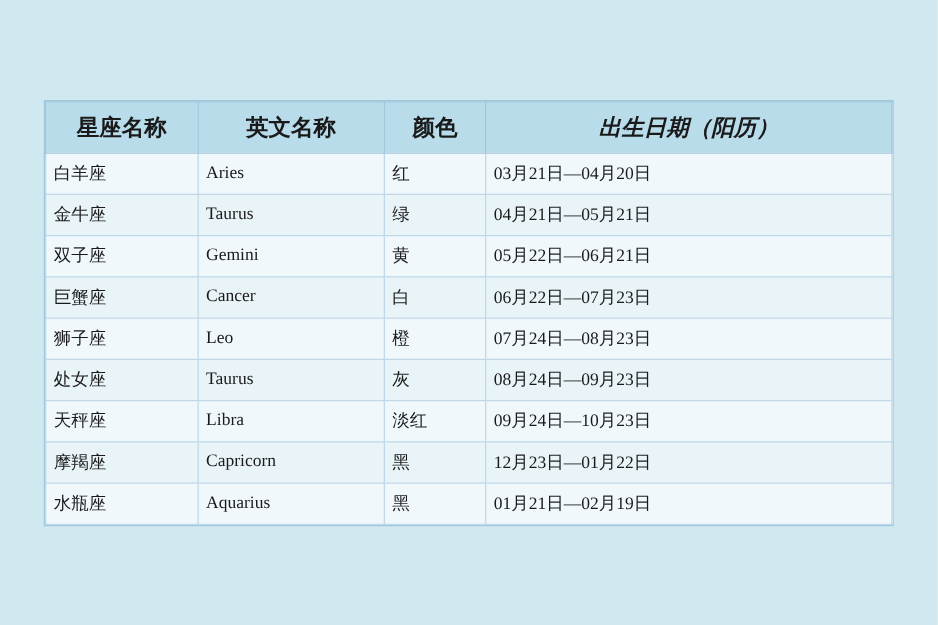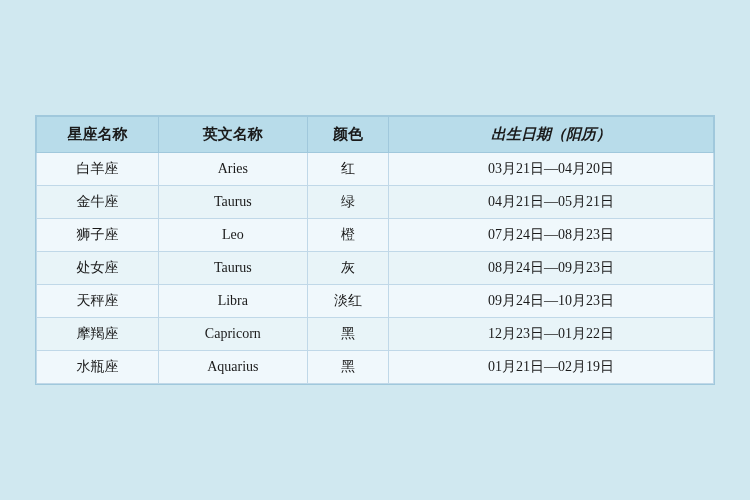--- a/index.html
+++ b/index.html
@@ -29,29 +29,29 @@
       border-collapse: collapse;
     }
 
     th {
       background-color: #b8dcea;
       color: #1a1a1a;
       font-weight: bold;
       padding: 8px 6px;
       border: 1px solid #a0c8dc;
       text-align: center;
-      font-size: 15px;
+      font-size: 18px;
     }
 
     td {
       background-color: #f0f8fc;
       color: #1a1a1a;
       padding: 7px 6px;
       border: 1px solid #c0d8e8;
-      text-align: center;
+      text-align: left;
       font-size: 14px;
     }
 
     tr:nth-child(even) td {
       background-color: #e8f4f8;
     }
 
     .col-name { width: 18%; }
     .col-en { width: 22%; }
     .col-color { width: 12%; }
@@ -77,20 +77,32 @@
           <td>红</td>
           <td>03月21日—04月20日</td>
         </tr>
         <tr>
           <td>金牛座</td>
           <td>Taurus</td>
           <td>绿</td>
           <td>04月21日—05月21日</td>
         </tr>
         <tr>
+          <td>双子座</td>
+          <td>Gemini</td>
+          <td>黄</td>
+          <td>05月22日—06月21日</td>
+        </tr>
+        <tr>
+          <td>巨蟹座</td>
+          <td>Cancer</td>
+          <td>白</td>
+          <td>06月22日—07月23日</td>
+        </tr>
+        <tr>
           <td>狮子座</td>
           <td>Leo</td>
           <td>橙</td>
           <td>07月24日—08月23日</td>
         </tr>
         <tr>
           <td>处女座</td>
           <td>Taurus</td>
           <td>灰</td>
           <td>08月24日—09月23日</td>

